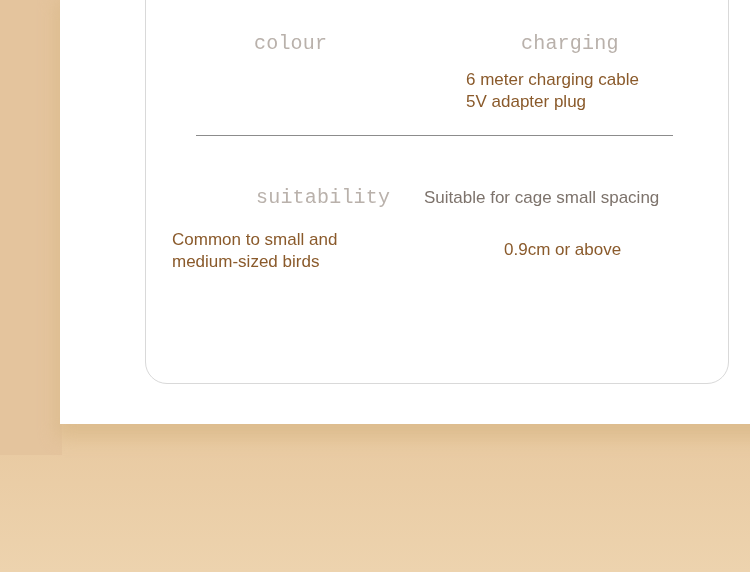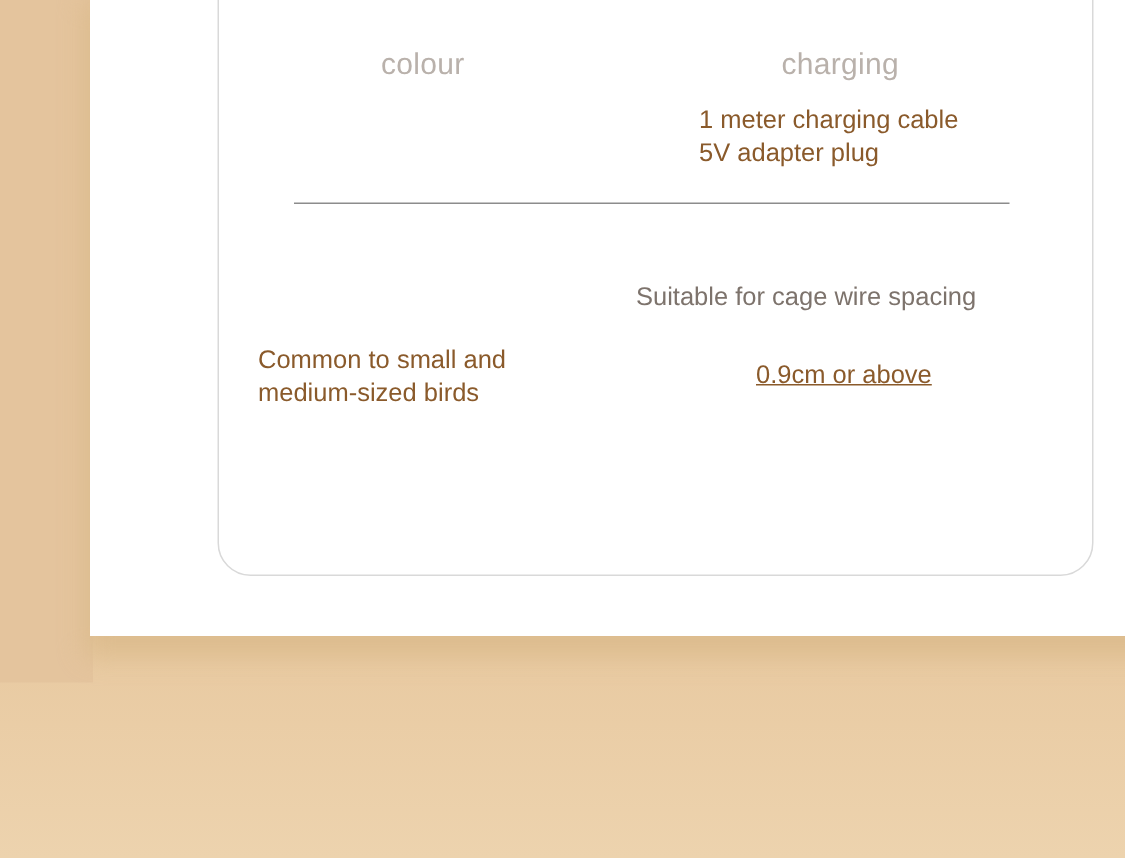--- a/index.html
+++ b/index.html
@@ -75,20 +75,21 @@
     width: 477px;
     height: 0;
     border-top: 1.5px solid #8c8c8c;
   }
   .lbl {
     position: absolute;
     color: #b9b1ab;
     font-size: 20px;
     letter-spacing: .2px;
     white-space: nowrap;
+    font-family: Liberation Mono, monospace;
   }
   .val {
     position: absolute;
     color: #8a5a2b;
     font-size: 17px;
     line-height: 22px;
     white-space: pre-line;
   }
   .val-gray {
     position: absolute;
@@ -98,44 +99,45 @@
     white-space: nowrap;
   }
   
   #label-colour      { left: 194px; top: 42px; }
   #value-colour      { left: 111px; top: 91px; }
   #label-accessory   { left: 461px; top: 42px; }
   #value-accessory   { left: 406px; top: 79px; }
   #label-suitability { left: 196px; top: 196px; }
   #value-suitability { left: 112px; top: 239px; }
   #label-cage        { left: 364px; top: 197px; }
-  #value-cage        { left: 444px; top: 249px; text-decoration: underline; }
+  #value-cage        { left: 444px; top: 249px; }
 </style>
 </head>
 <body>
 
 <div class="stage">
 
   <div class="bg-band"></div>
   <div class="bg-upper-left"></div>
 
   <div class="card-shadow"></div>
 
   <div class="white-card">
 
     <div class="outline-box"></div>
 
     <div class="divider"></div>
 
     <div class="lbl" id="label-colour">colour</div>
 
     <div class="lbl" id="label-accessory">charging</div>
-    <div class="val" id="value-accessory">1 meter charging cable
+    <div class="val" id="value-accessory">6 meter charging cable
 5V adapter plug</div>
 
+    <div class="lbl" id="label-suitability">suitability</div>
     <div class="val" id="value-suitability">Common to small and
 medium-sized birds</div>
 
-    <div class="val-gray" id="label-cage">Suitable for cage wire spacing</div>
+    <div class="val-gray" id="label-cage">Suitable for cage small spacing</div>
     <div class="val" id="value-cage">0.9cm or above</div>
 
   </div>
 </div>
 
 </body></html>

